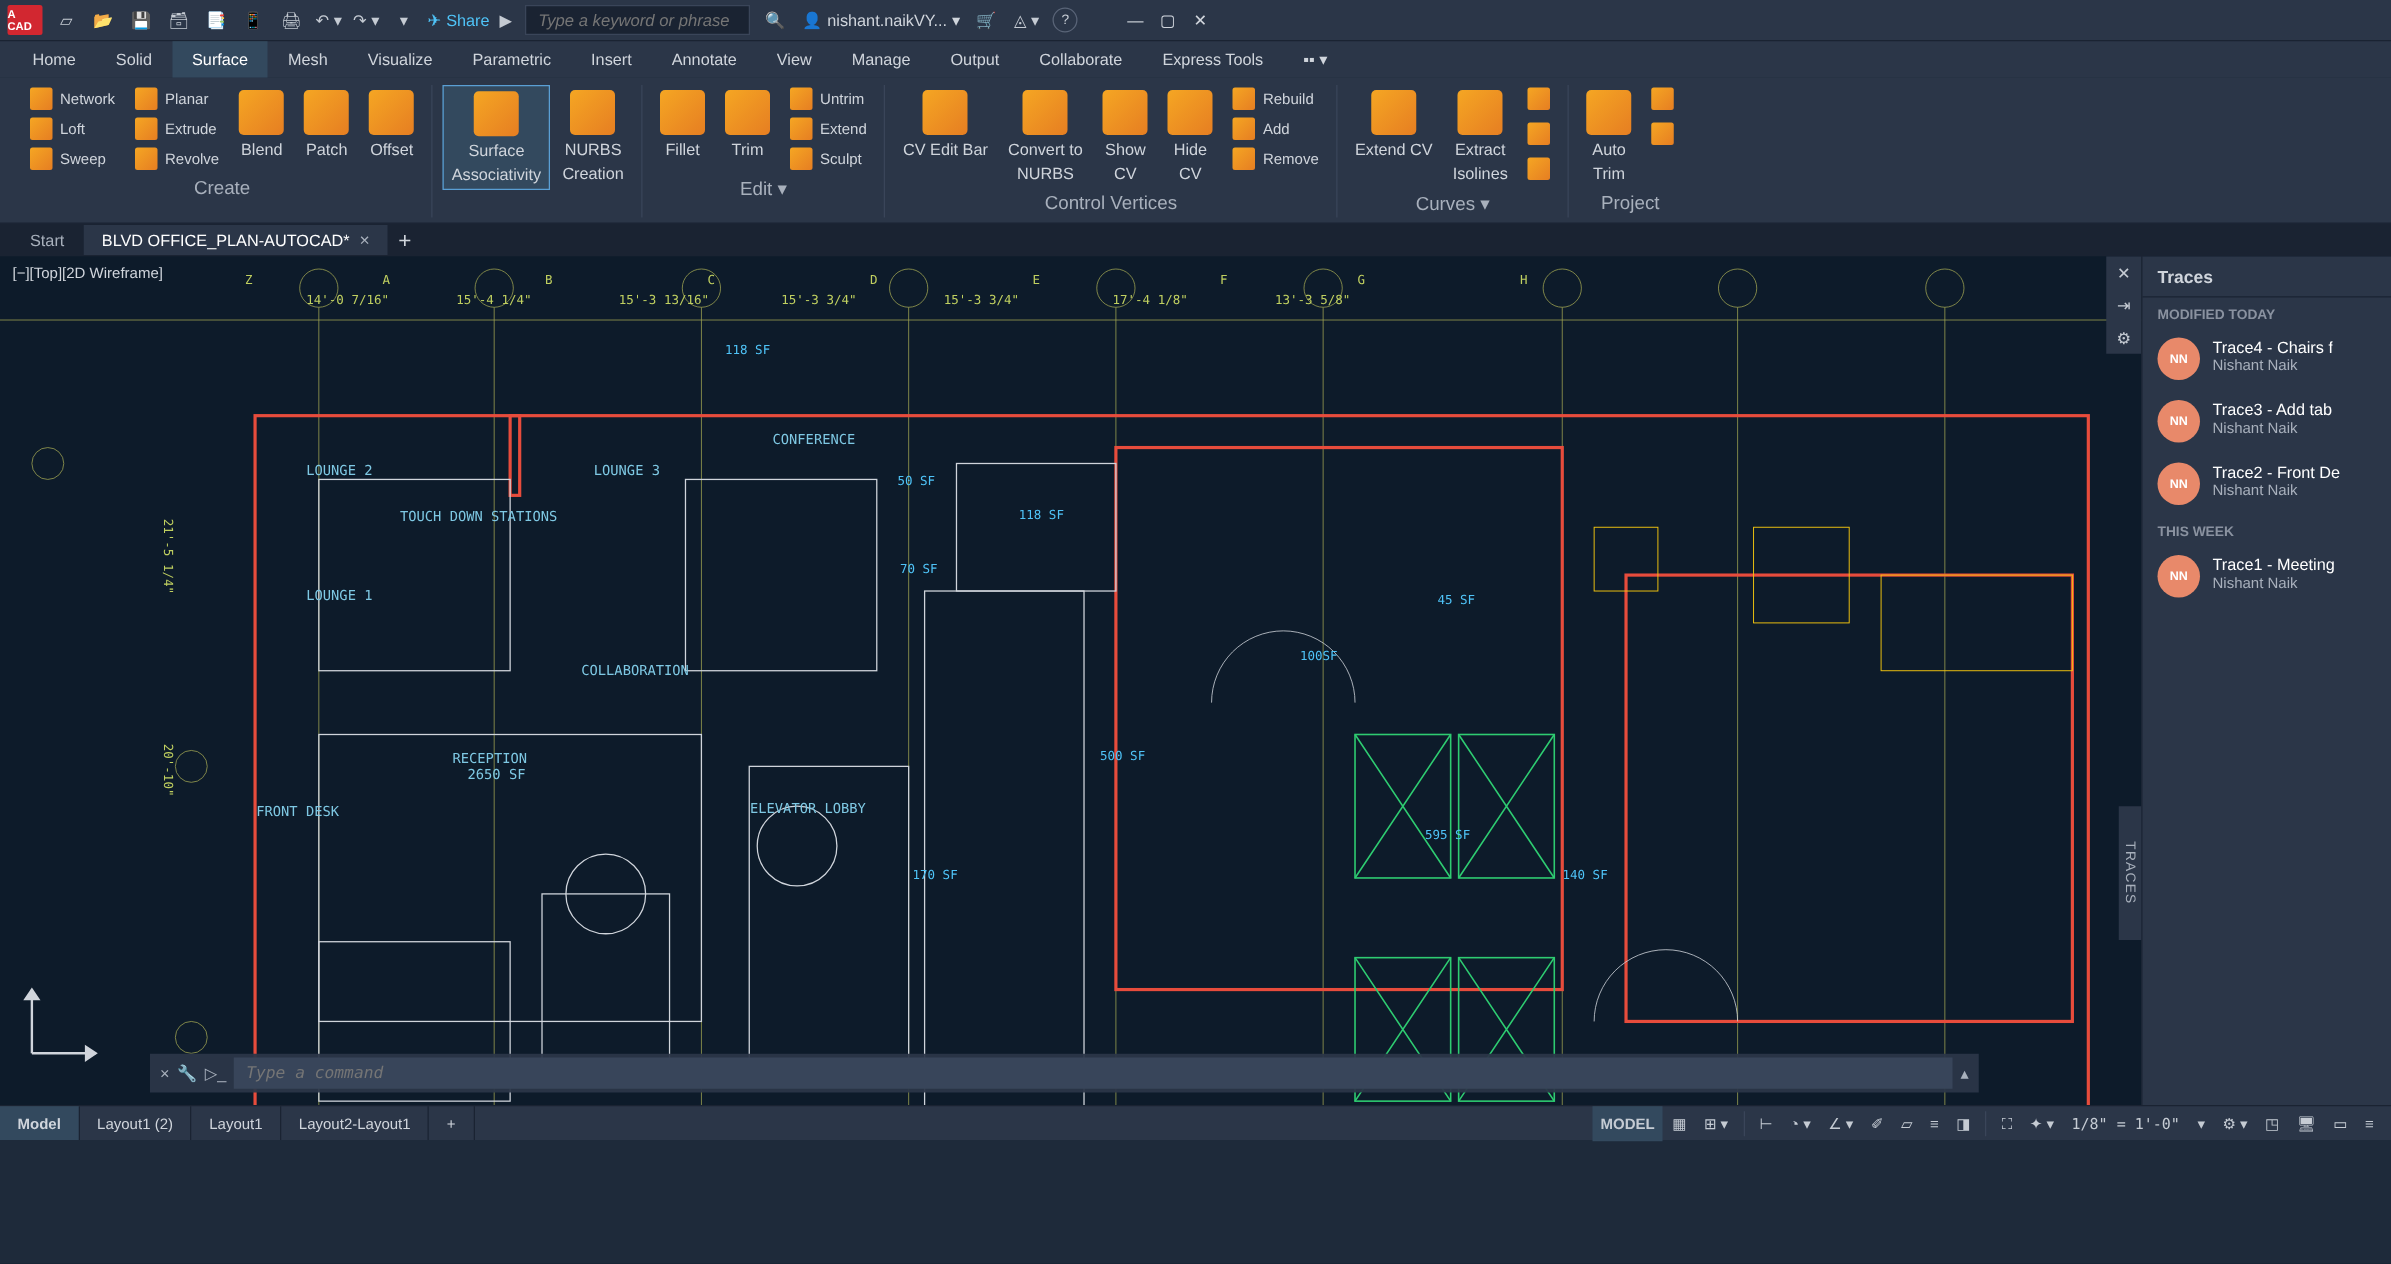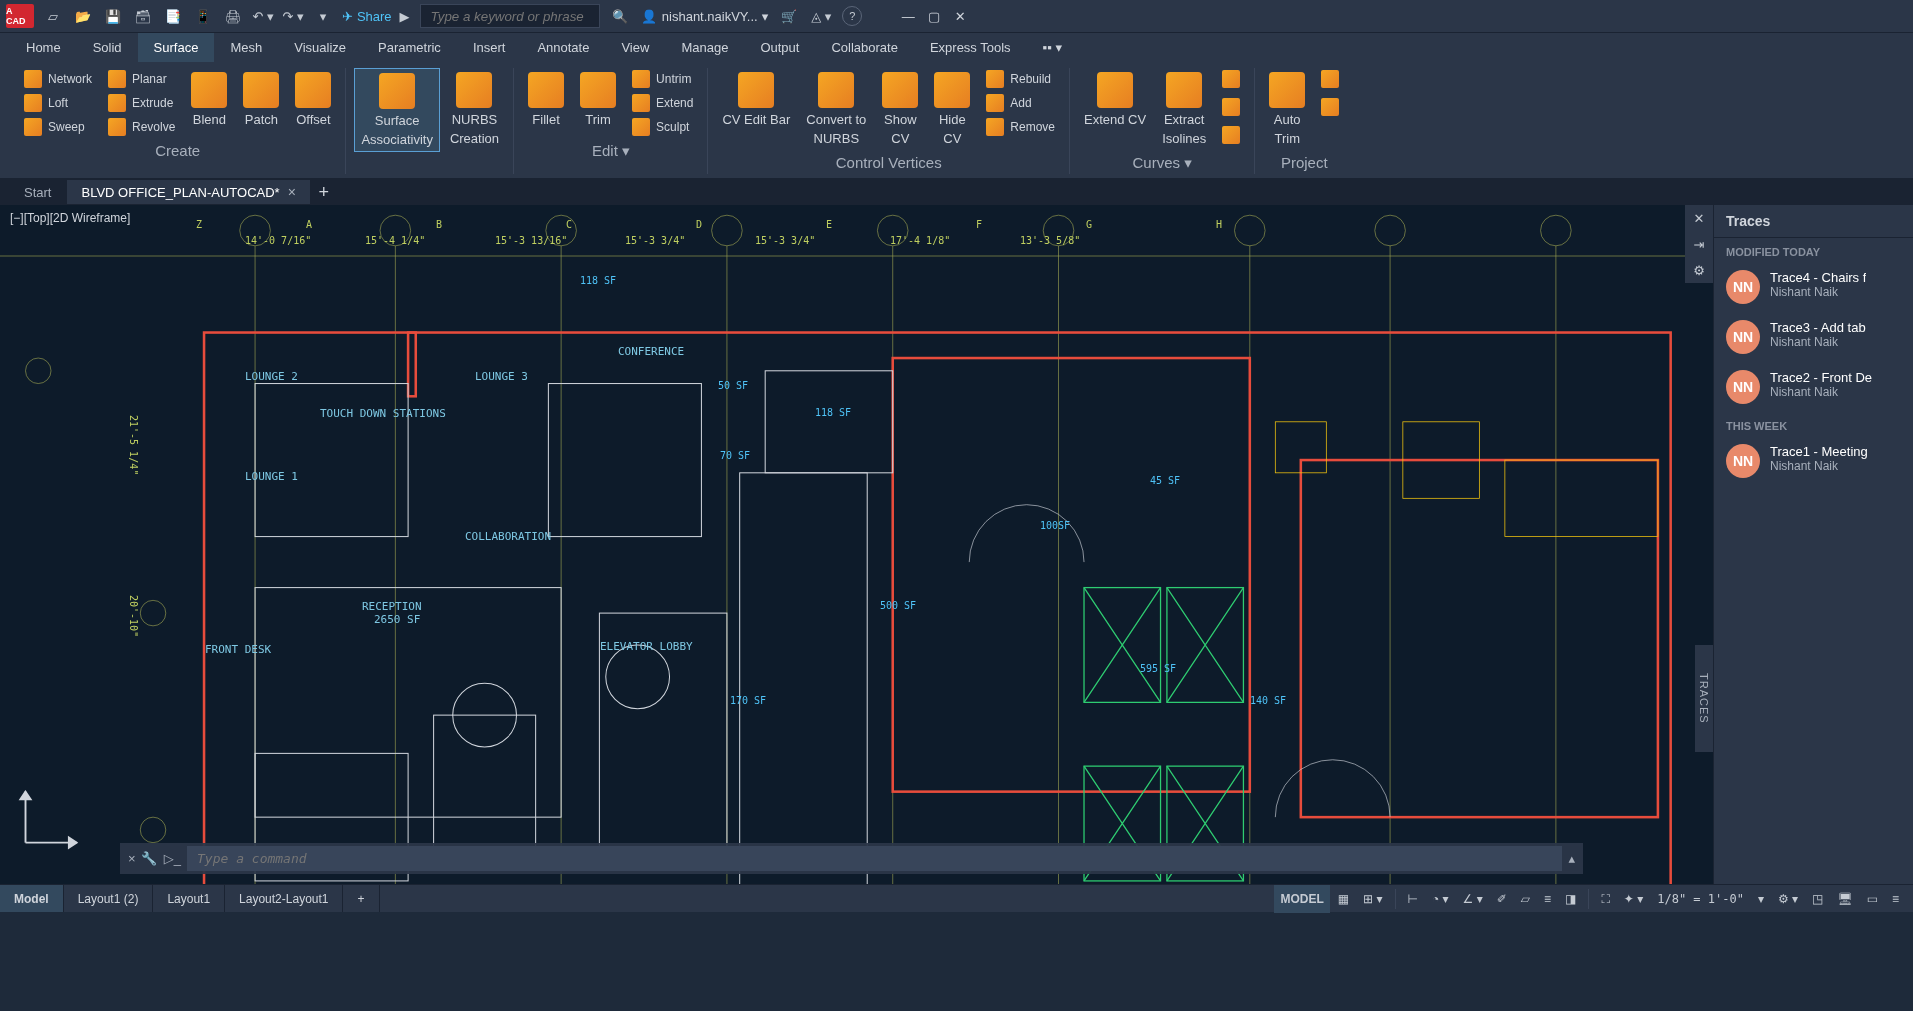--- a/index.html
+++ b/index.html
@@ -36,21 +36,21 @@
 .add-tab { width: 24px; text-align: center; cursor: pointer; color: #d0d5dc; font-size: 18px; }
 .canvas-area { position: relative; background: #0d1b2a; height: 679px; overflow: hidden; }
 .view-label { position: absolute; top: 6px; left: 10px; color: #d0d5dc; font-size: 12px; z-index: 5; }
 .room-label { position: absolute; font-size: 11px; color: #7ec8e3; font-family: monospace; }
 .sf-label { position: absolute; font-size: 10px; color: #4fc3f7; font-family: monospace; }
 .grid-label { position: absolute; font-size: 10px; color: #c0d060; font-family: monospace; }
 .traces-panel { position: absolute; top: 0; right: 0; width: 200px; height: 100%; background: #2b3648; border-left: 1px solid #1a2332; z-index: 10; }
 .traces-hdr { padding: 8px 12px; font-weight: 600; font-size: 14px; border-bottom: 1px solid #1a2332; }
 .traces-section { padding: 8px 12px 4px 12px; font-size: 11px; color: #8a92a0; font-weight: 600; }
 .trace-item { display: flex; gap: 10px; padding: 8px 12px; cursor: pointer; }
-.trace-avatar { width: 34px; height: 34px; border-radius: 50%; background: #e8896a; color: #fff; display: flex; align-items: center; justify-content: center; font-size: 14px; font-weight: 600; flex-shrink: 0; }
+.trace-avatar { width: 34px; height: 34px; border-radius: 50%; background: #e8896a; color: #fff; display: flex; align-items: center; justify-content: center; font-size: 10px; font-weight: 600; flex-shrink: 0; }
 .trace-title { font-size: 13px; color: #fff; white-space: nowrap; overflow: hidden; }
 .trace-author { font-size: 12px; color: #a8b0bc; }
 .panel-icons { position: absolute; top: 0; right: 200px; width: 28px; background: #2b3648; z-index: 10; }
 .panel-icon-btn { width: 28px; height: 26px; display: flex; align-items: center; justify-content: center; cursor: pointer; color: #c5cbd3; }
 .traces-tab { position: absolute; right: 200px; top: 440px; background: #2b3648; padding: 28px 3px; writing-mode: vertical-rl; font-size: 11px; color: #a8b0bc; cursor: pointer; z-index: 10; letter-spacing: 1px; }
 .cmdline-wrap { position: absolute; bottom: 10px; left: 120px; right: 330px; display: flex; align-items: center; gap: 6px; background: rgba(43,54,72,0.95); padding: 3px 8px; z-index: 6; }
 .cmdline { flex: 1; background: #38455a; border: none; padding: 5px 10px; color: #b8c2cf; font-family: monospace; font-size: 13px; font-style: italic; }
 .layout-bar { height: 28px; background: #2b3648; display: flex; align-items: stretch; border-top: 1px solid #1a2332; }
 .layout-tabs { display: flex; gap: 0; }
 .layout-tab { padding: 0 14px; display: flex; align-items: center; cursor: pointer; border-right: 1px solid #1a2332; font-size: 12px; }

